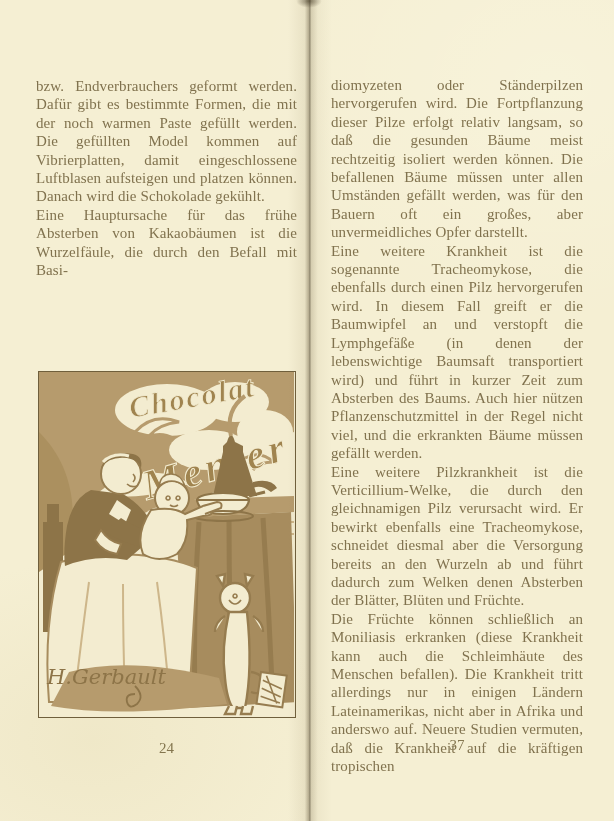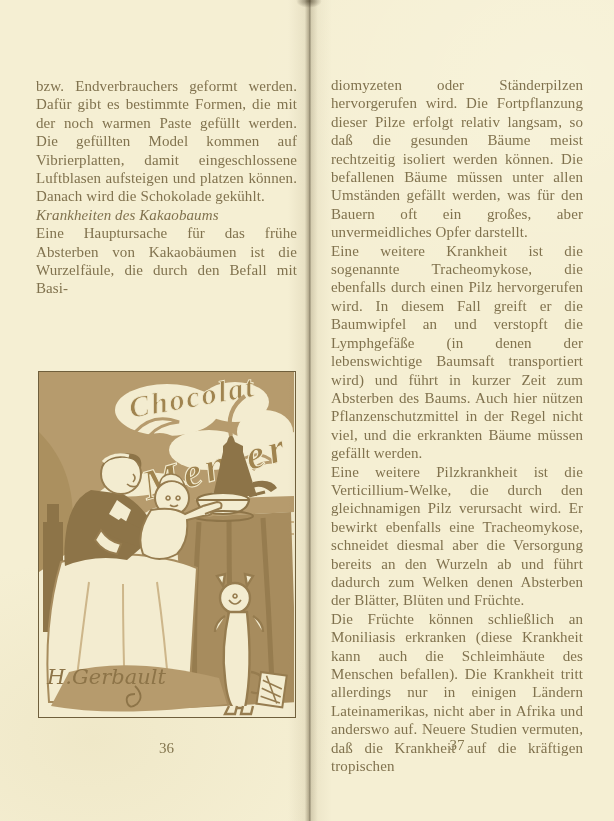--- a/index.html
+++ b/index.html
@@ -85,21 +85,20 @@
     font-style: italic;
   }
 </style>
 </head>
 <body>
 
 <div class="spread">
 
   <div class="page-col left-col">
     <p>bzw. Endverbrauchers geformt werden. Dafür gibt es bestimmte Formen, die mit der noch warmen Paste gefüllt werden. Die gefüllten Model kommen auf Vibrierplatten, damit eingeschlossene Luftblasen aufsteigen und platzen können. Danach wird die Schokolade gekühlt.</p>
-    <p class="section-heading">Krankheiten des Kakaobaums</p>
     <p>Eine Hauptursache für das frühe Absterben von Kakaobäumen ist die Wurzelfäule, die durch den Befall mit Basi-</p>
   </div>
 
   <div class="illustration-frame">
     <svg width="255" height="344" viewBox="0 0 255 344" xmlns="http://www.w3.org/2000/svg">
 
       <rect x="0" y="0" width="255" height="344" fill="#f3ecd0"></rect>
 
       <path d="M0,0 H255 V60 C230,70 215,62 200,78 C185,92 195,110 180,118 L150,130 C130,140 120,130 108,140 L60,160 C40,170 20,165 0,180 Z" fill="#b69b6d"></path>
       <path d="M0,60 C30,90 40,130 30,180 L0,200 Z" fill="#ab905f"></path>
@@ -177,19 +176,19 @@
     </svg>
   </div>
 
   <div class="page-col right-col">
     <p>diomyzeten oder Ständerpilzen hervorgerufen wird. Die Fortpflanzung dieser Pilze erfolgt relativ langsam, so daß die gesunden Bäume meist rechtzeitig isoliert werden können. Die befallenen Bäume müssen unter allen Umständen gefällt werden, was für den Bauern oft ein großes, aber unvermeidliches Opfer darstellt.</p>
     <p>Eine weitere Krankheit ist die sogenannte Tracheomykose, die ebenfalls durch einen Pilz hervorgerufen wird. In diesem Fall greift er die Baumwipfel an und verstopft die Lymphgefäße (in denen der lebenswichtige Baumsaft transportiert wird) und führt in kurzer Zeit zum Absterben des Baums. Auch hier nützen Pflanzenschutzmittel in der Regel nicht viel, und die erkrankten Bäume müssen gefällt werden.</p>
     <p>Eine weitere Pilzkrankheit ist die Verticillium-Welke, die durch den gleichnamigen Pilz verursacht wird. Er bewirkt ebenfalls eine Tracheomykose, schneidet diesmal aber die Versorgung bereits an den Wurzeln ab und führt dadurch zum Welken denen Absterben der Blätter, Blüten und Früchte.</p>
     <p>Die Früchte können schließlich an Moniliasis erkranken (diese Krankheit kann auch die Schleimhäute des Menschen befallen). Die Krankheit tritt allerdings nur in einigen Ländern Lateinamerikas, nicht aber in Afrika und anderswo auf. Neuere Studien vermuten, daß die Krankheit auf die kräftigen tropischen</p>
   </div>
 
-  <div class="page-number left">36</div>
+  <div class="page-number left">24</div>
   <div class="page-number right">37</div>
 
   <div class="gutter"></div>
   <div class="gutter-smudge"></div>
 
 </div>
 
 </body></html>

